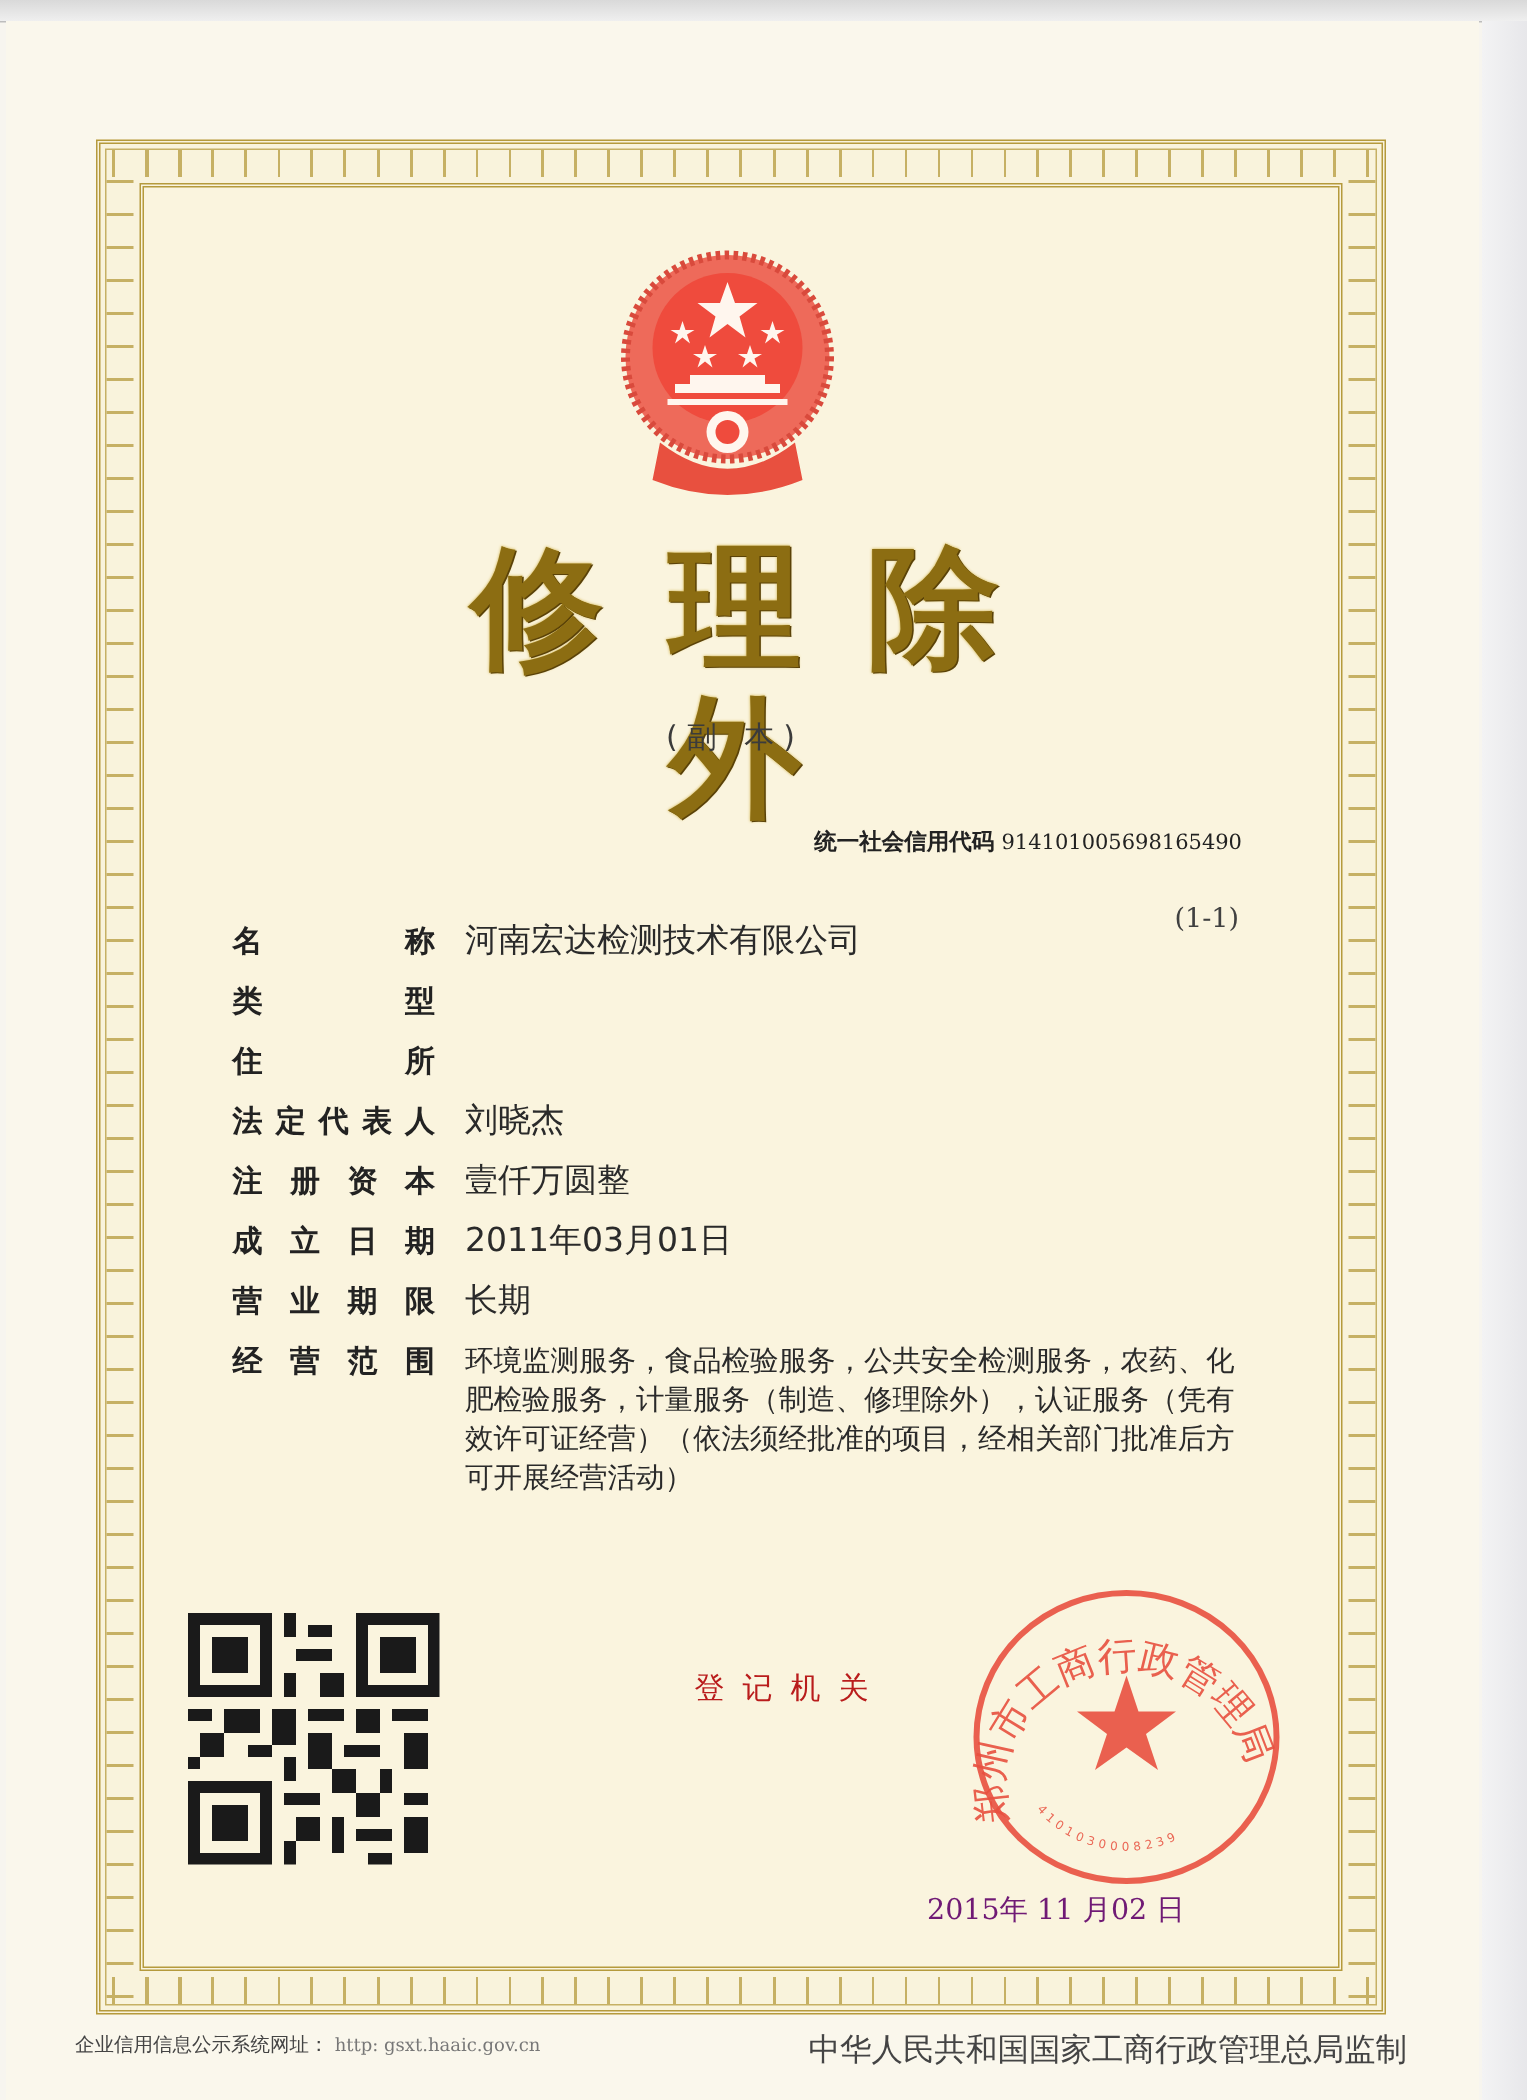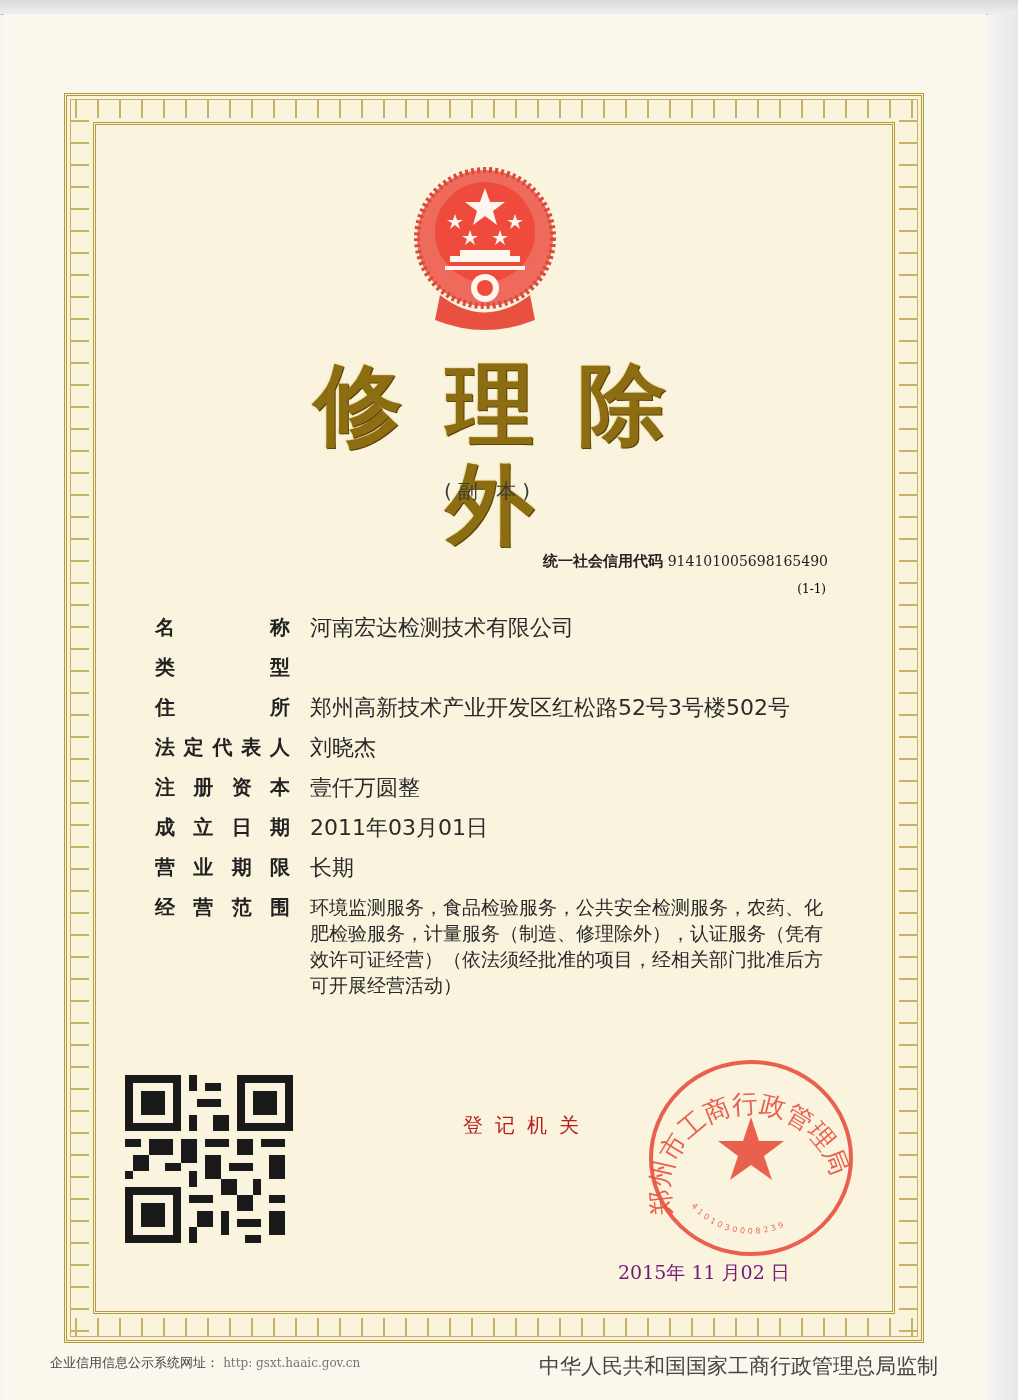--- a/index.html
+++ b/index.html
@@ -30,21 +30,21 @@
 
   .emblem { position:absolute; left:410px; top:160px; width:150px; height:175px; }
   .title { position:absolute; left:210px; top:355px; width:560px; text-align:center;
     font-family:"DejaVu Sans", sans-serif; font-weight:bold; font-size:88px; letter-spacing:44px;
     color:#8c6d12; text-shadow:1px 1px 0 #5a4208, 0 0 2px #c9a631; line-height:100px; padding-left:44px; box-sizing:border-box; }
   .subtitle { position:absolute; left:390px; top:478px; width:200px; text-align:center;
     font-size:20px; color:#3b3b3b; letter-spacing:6px; }
   .credit { position:absolute; right:190px; top:552px; font-size:15px; color:#222; }
   .credit .lbl { font-weight:bold; }
   .credit .val { font-family:"DejaVu Serif", serif; font-size:14px; }
-  .copyno { position:absolute; right:192px; top:582px; font-family:"DejaVu Serif", serif; font-size:12px; color:#000000; }
+  .copyno { position:absolute; right:192px; top:602px; font-family:"DejaVu Serif", serif; font-size:18px; color:#404040; }
 
   .fields { position:absolute; left:155px; top:614px; width:680px; }
   .row { display:flex; align-items:flex-start; height:40px; }
   .row .k { width:135px; flex:none; font-weight:bold; font-size:20px; color:#222;
     display:flex; justify-content:space-between; padding-right:20px; box-sizing:border-box; width:155px; }
   .row .v { font-size:22px; color:#2a2a2a; line-height:28px; }
   .row.scope { height:auto; }
   .row.scope .v { font-size:19px; line-height:26px; width:520px; }
 
   .qr { position:absolute; left:125px; top:1075px; width:168px; height:168px; }
@@ -105,21 +105,20 @@
     <div class="k">
         <span>类</span>
         <span>型</span>
       </div>
   </div>
   <div class="row">
     <div class="k">
         <span>住</span>
         <span>所</span>
       </div>
-    <div class="v">郑州高新技术产业开发区红松路52号3号楼502号</div>
   </div>
   <div class="row">
     <div class="k">
         <span>法</span>
         <span>定</span>
         <span>代</span>
         <span>表</span>
         <span>人</span>
       </div>
     <div class="v">刘晓杰</div>

